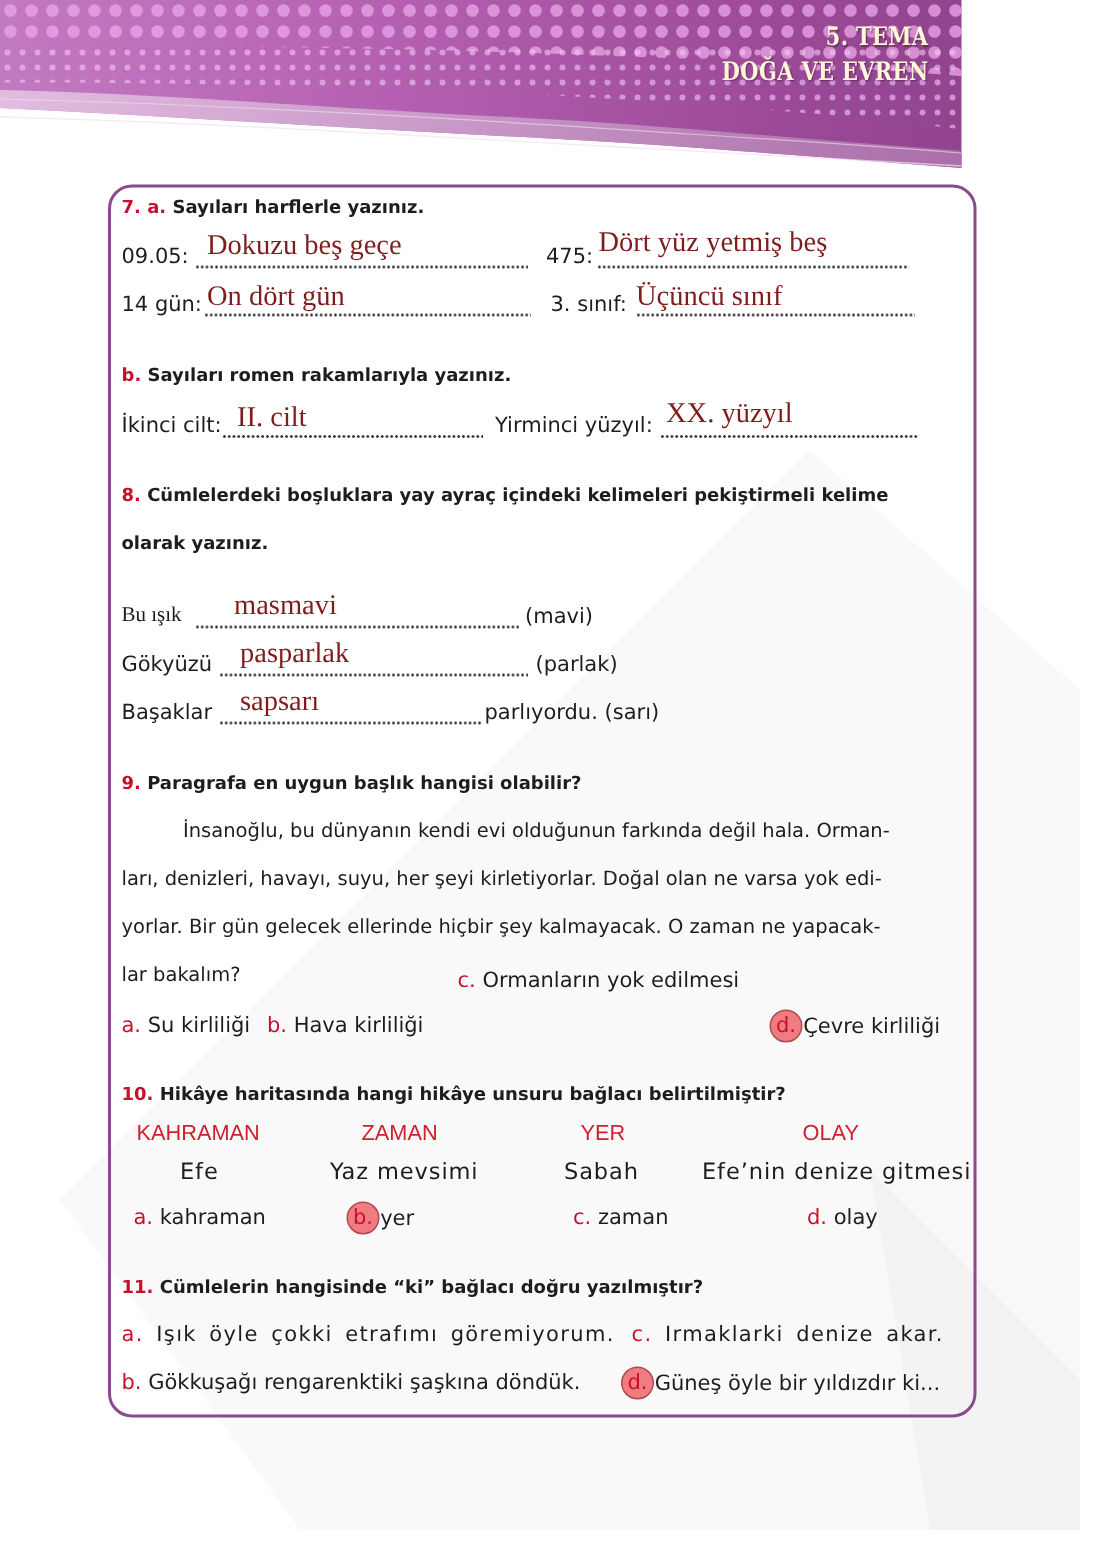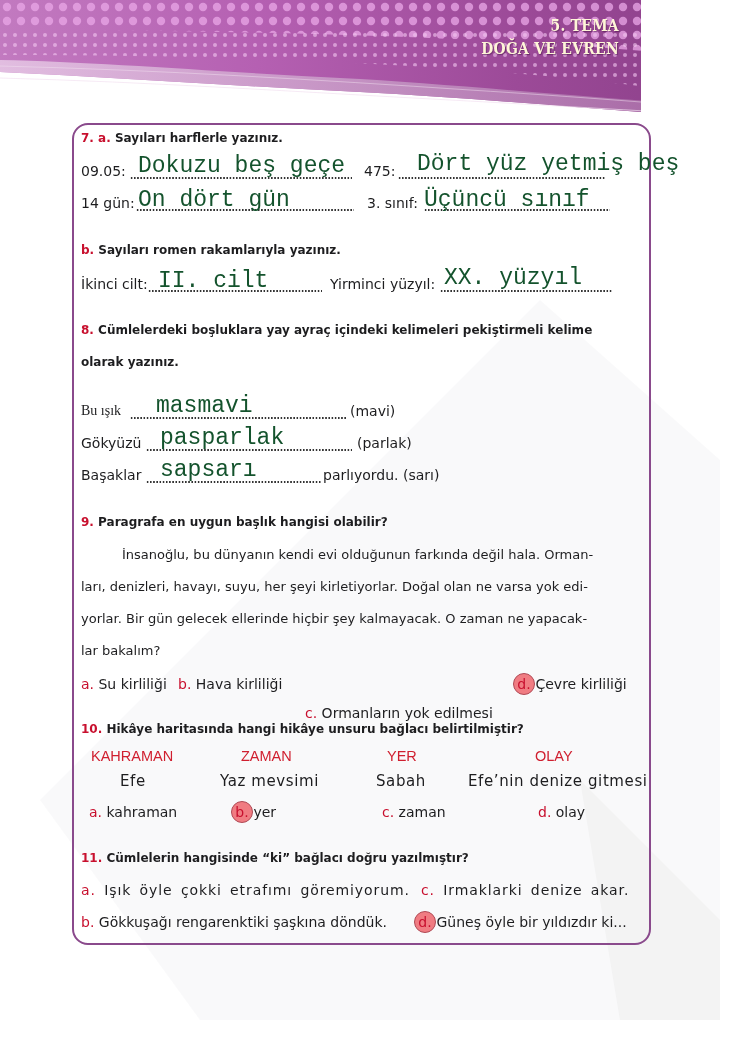--- a/index.html
+++ b/index.html
@@ -29,22 +29,22 @@
     
     .card {
       position: absolute; left: 72px; top: 123px; width: 579px; height: 822px;
       border: 2px solid #8a4a8c; border-radius: 16px; background: transparent;
     }
     .abs { position: absolute; white-space: nowrap; }
     .q { font-weight: bold; font-size: 12px; color: #1d1d1f; }
     .num { color: #c8102e; font-weight: bold; }
     .txt { font-size: 14px; color: #1d1d1f; }
     .ans {
-      position: absolute; white-space: nowrap; color: #14532d;
-      font-family: Liberation Mono, monospace; font-size: 23px;
+      position: absolute; white-space: nowrap; color: #7f1d1d;
+      font-family: Liberation Serif, serif; font-size: 19px;
     }
     .dots {
       position: absolute; height: 2px;
       background-image: radial-gradient(circle, #333 0.8px, transparent 1px);
       background-size: 3.2px 2px; background-repeat: repeat-x;
     }
     .lbl { font-size: 14px; color: #c8102e; }
     .hdr { font-size: 14.5px; color: #d01f2f; font-family: "Liberation Sans", sans-serif; }
     .mono { font-size: 15px; color: #1d1d1f; letter-spacing: 0.6px; font-family: "DejaVu Sans", sans-serif; }
     .circ {
@@ -104,21 +104,21 @@
     <span class="num">a.</span>
     <span>Sayıları harflerle yazınız.</span>
   </div>
 
   <div class="abs txt" style="left:7px; top:38px;">09.05:</div>
   <div class="dots" style="left:56px; top:52px; width:222px;"></div>
   <div class="ans" style="left:64px; top:28px;">Dokuzu beş geçe</div>
 
   <div class="abs txt" style="left:290px; top:38px;">475:</div>
   <div class="dots" style="left:324px; top:52px; width:208px;"></div>
-  <div class="ans" style="left:343px; top:26px;text-align:right;">Dört yüz yetmiş beş</div>
+  <div class="ans" style="left:325px; top:26px;text-align:right;">Dört yüz yetmiş beş</div>
 
   <div class="abs txt" style="left:7px; top:70px;">14 gün:</div>
   <div class="dots" style="left:62px; top:84px; width:218px;"></div>
   <div class="ans" style="left:64px; top:62px;">On dört gün</div>
 
   <div class="abs txt" style="left:293px; top:70px;">3. sınıf:</div>
   <div class="dots" style="left:350px; top:84px; width:186px;"></div>
   <div class="ans" style="left:350px; top:62px;">Üçüncü sınıf</div>
 
   <div class="abs q" style="left:7px; top:118px;">
@@ -166,21 +166,21 @@
   </div>
 
   <div class="abs txt" style="left:7px; top:551px;">
     <span class="lbl">a.</span>
     <span>Su kirliliği</span>
   </div>
   <div class="abs txt" style="left:104px; top:551px;">
     <span class="lbl">b.</span>
     <span>Hava kirliliği</span>
   </div>
-  <div class="abs txt" style="left:231px; top:580px;">
+  <div class="abs txt" style="left:231px; top:521px;">
     <span class="lbl">c.</span>
     <span>Ormanların yok edilmesi</span>
   </div>
   <div class="abs txt" style="left:439px; top:549px;">
     <span class="circ">d.</span>
     <span>Çevre kirliliği</span>
   </div>
 
   <div class="abs q" style="left:7px; top:597px;">
     <span class="num">10.</span>

